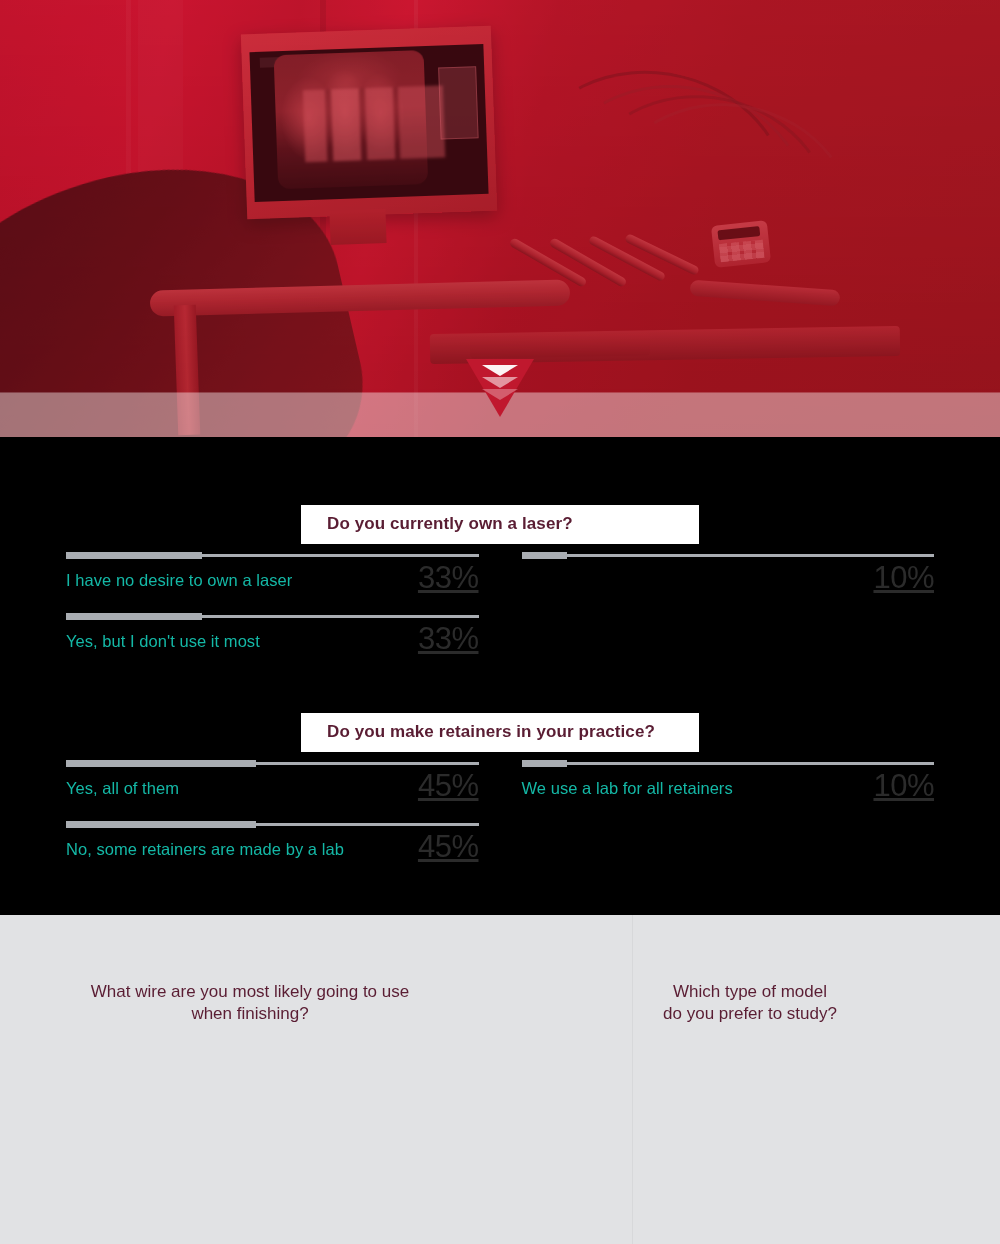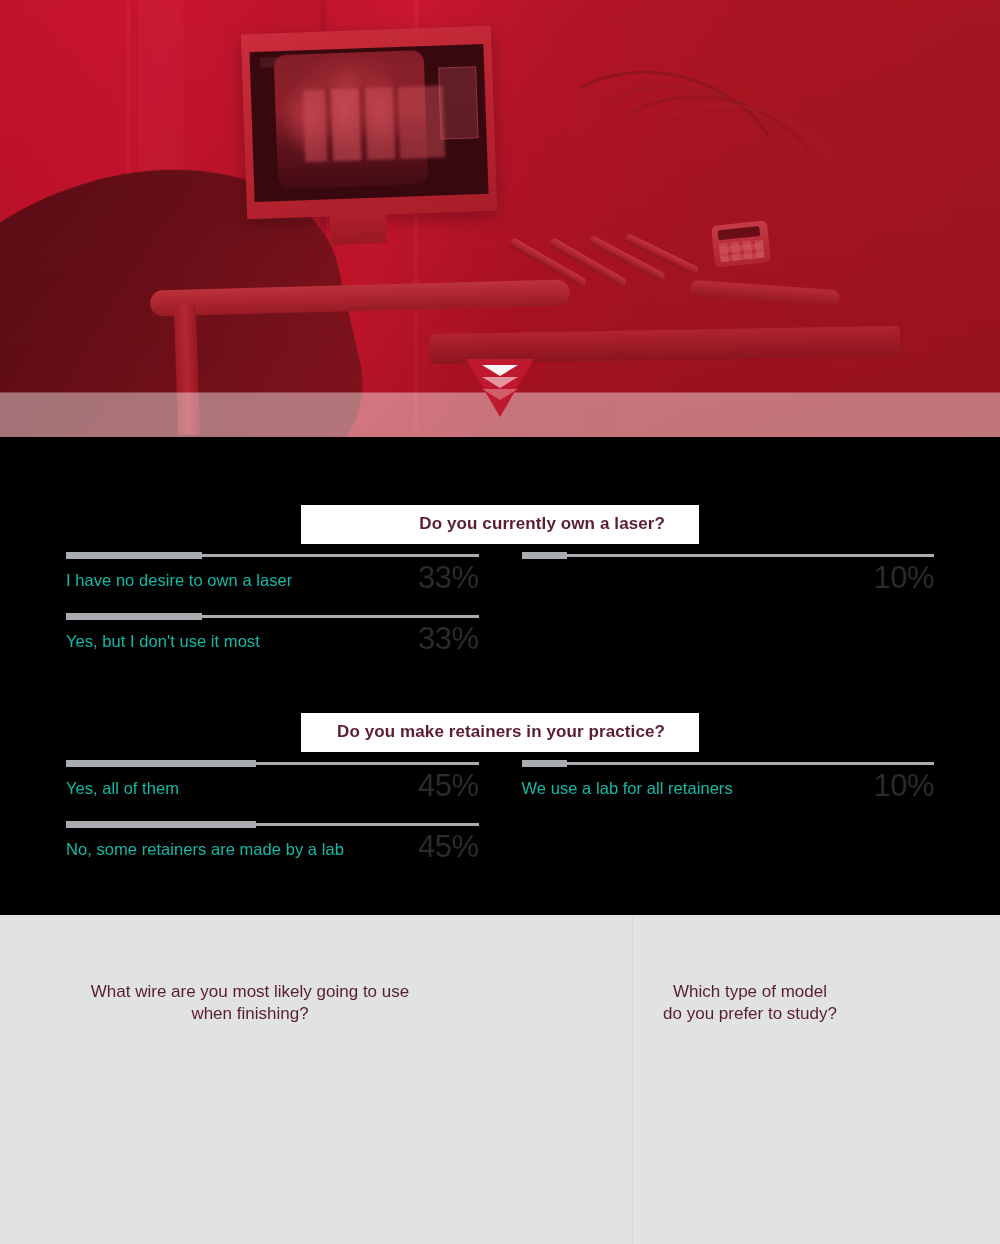--- a/index.html
+++ b/index.html
@@ -219,23 +219,23 @@
   .qblock { position: relative; }
   .qtitle-wrap {
     position: absolute; left: 0; right: 0; display: flex; justify-content: center;
   }
   .qtitle {
     background: #fff;
     color: #5a1d33;
     font-size: 17px;
     font-weight: bold;
     letter-spacing: 0.1px;
-    padding: 9px 34px 10px;
+    padding: 9px 26px 10px;
     white-space: nowrap;
-    text-align: right;
+    text-align: left;
     min-width: 398px;
   }
   .qgrid {
     position: absolute; left: 0; right: 0;
     display: grid; grid-template-columns: 1fr 1fr;
     column-gap: 43px;
     padding: 0 66px;
   }
   .qcol { display: flex; flex-direction: column; }
   .row { position: relative; height: 61px; }
@@ -253,20 +253,21 @@
     font-size: 16.5px;
     letter-spacing: 0.05px;
     white-space: nowrap;
   }
   .row-pct {
     position: absolute; right: 0; top: 6px;
     color: #2b2b2b;
     font-size: 31px;
     font-weight: 300;
     letter-spacing: -0.5px;
+    text-decoration: underline;
   }
 
   
   .pies {
     position: relative;
     width: 1000px;
     height: 329px;
     background: #e1e2e4;
     display: grid;
     grid-template-columns: 1fr 1fr;

